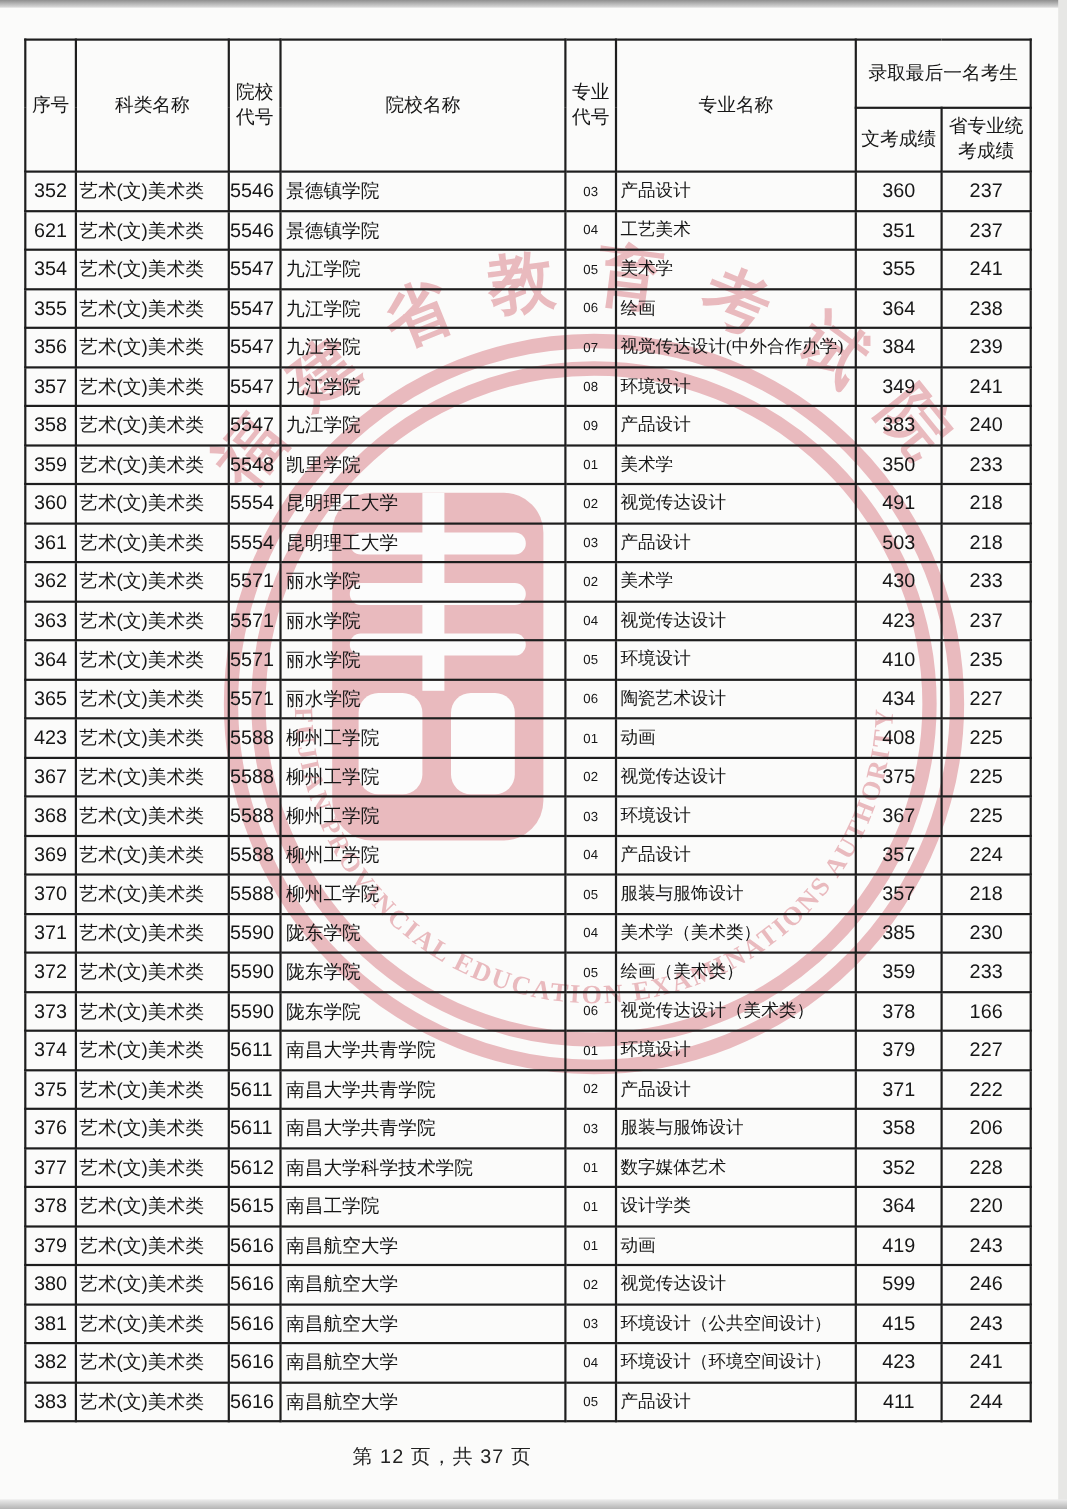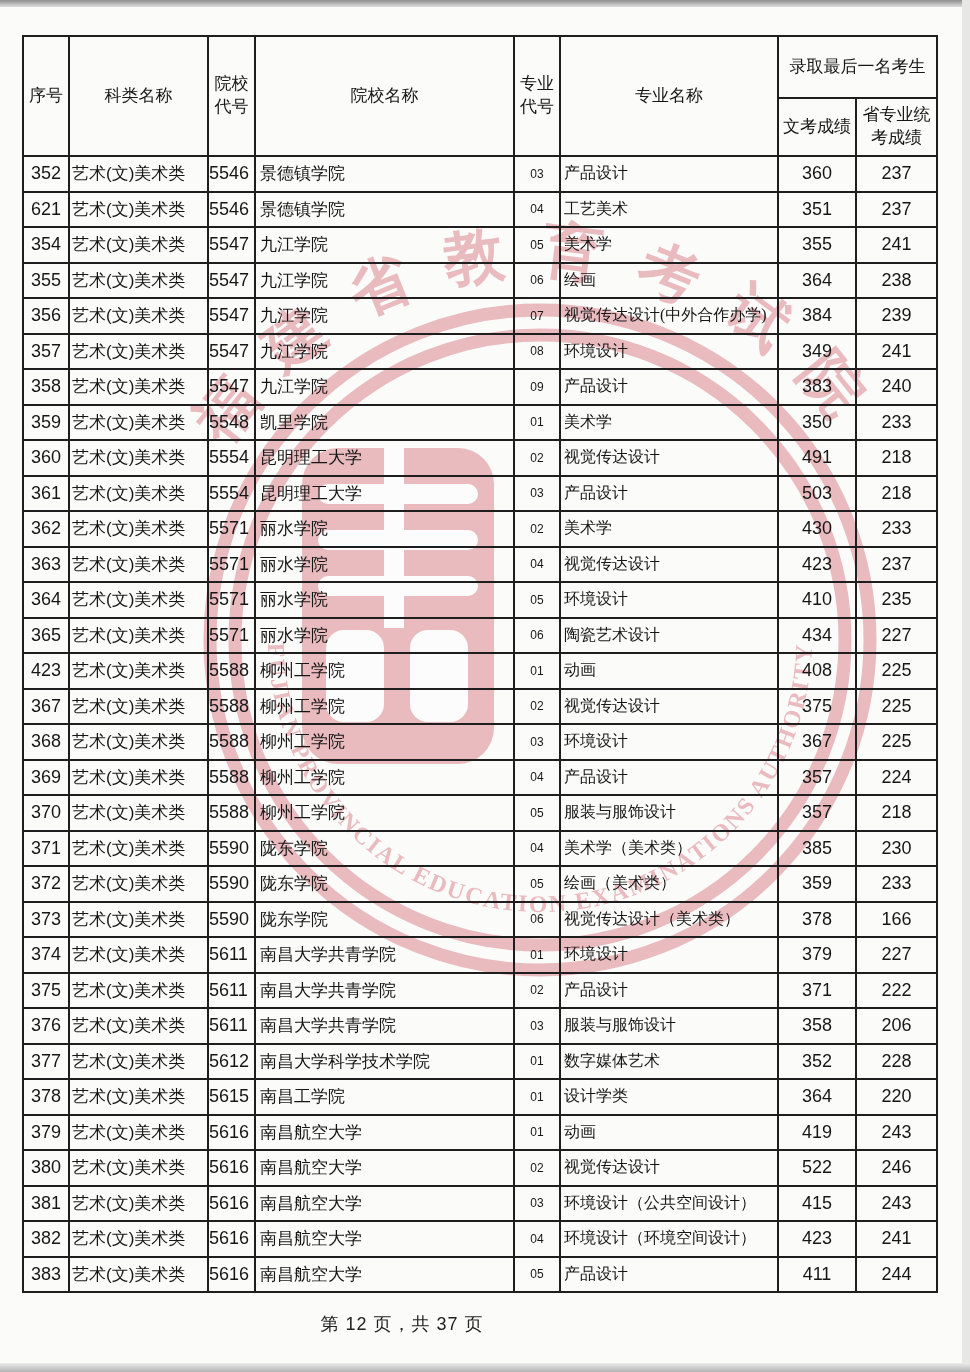--- a/index.html
+++ b/index.html
@@ -399,21 +399,21 @@
           <td class="c6">419</td>
           <td class="c7">243</td>
         </tr>
         <tr>
           <td class="c0">380</td>
           <td class="c1">艺术(文)美术类</td>
           <td class="c2">5616</td>
           <td class="c3">南昌航空大学</td>
           <td class="c4">02</td>
           <td class="c5">视觉传达设计</td>
-          <td class="c6">522</td>
+          <td class="c6">599</td>
           <td class="c7">246</td>
         </tr>
         <tr>
           <td class="c0">381</td>
           <td class="c1">艺术(文)美术类</td>
           <td class="c2">5616</td>
           <td class="c3">南昌航空大学</td>
           <td class="c4">03</td>
           <td class="c5">环境设计（公共空间设计）</td>
           <td class="c6">415</td>

